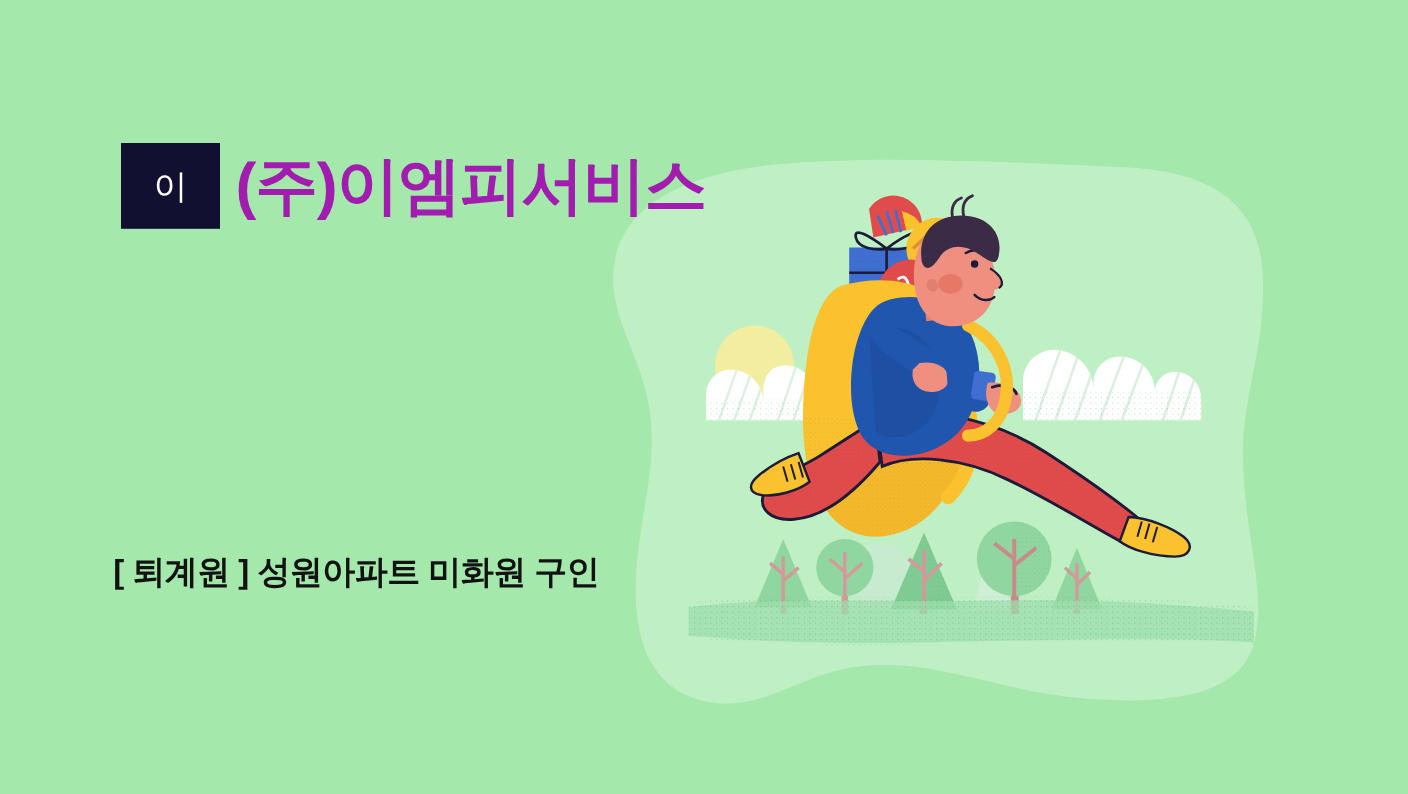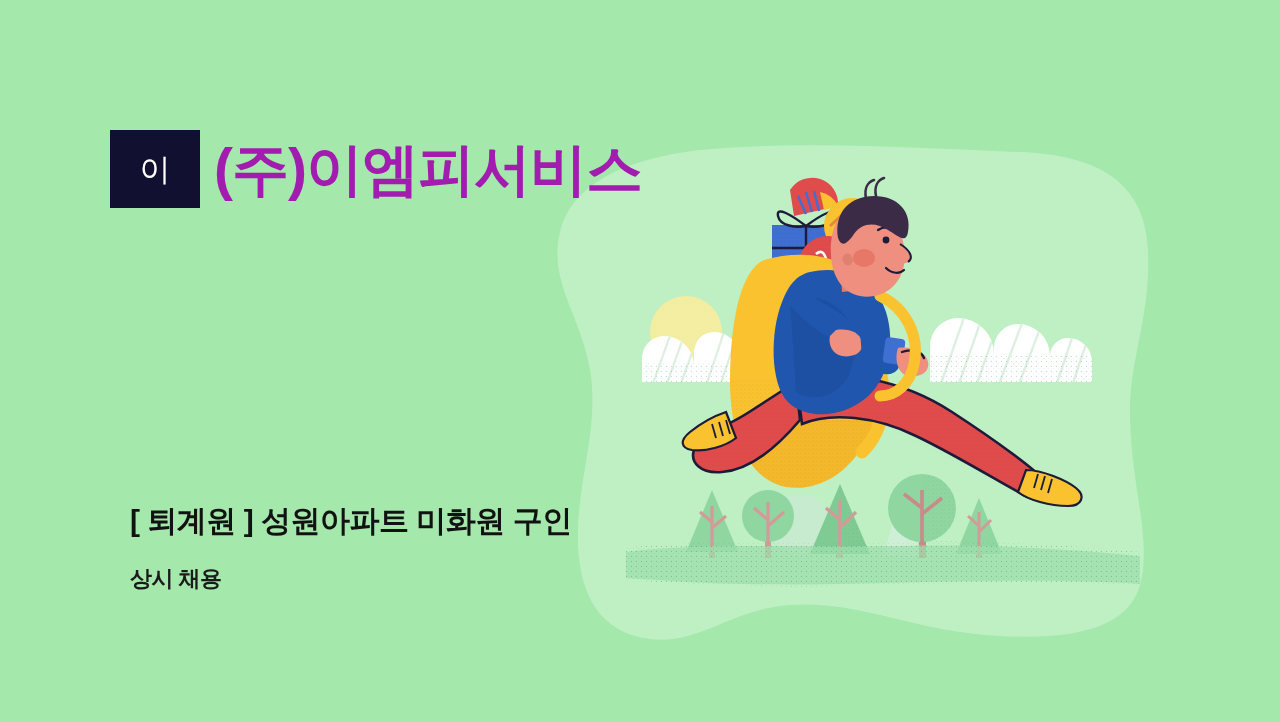--- a/index.html
+++ b/index.html
@@ -65,21 +65,21 @@
     font-weight: 700;
     color: #a21caf;
     line-height: 1;
     white-space: nowrap;
     letter-spacing: -1px;
   }
 
   
   .job-info {
     position: absolute;
-    left: 130px;
+    left: 103px;
     top: 502px;
     z-index: 5;
   }
   .job-title {
     font-size: 30px;
     font-weight: 700;
     color: #121212;
     line-height: 1.25;
     white-space: nowrap;
     letter-spacing: -0.5px;
@@ -399,16 +399,15 @@
 
   <div class="header">
     <div class="logo-badge">
       <span>이</span>
     </div>
     <div class="company-name">(주)이엠피서비스</div>
   </div>
 
   <div class="job-info">
     <div class="job-title">[ 퇴계원 ] 성원아파트 미화원 구인</div>
-    <div class="job-status">상시 채용</div>
   </div>
 
 </div>
 
 </body></html>

